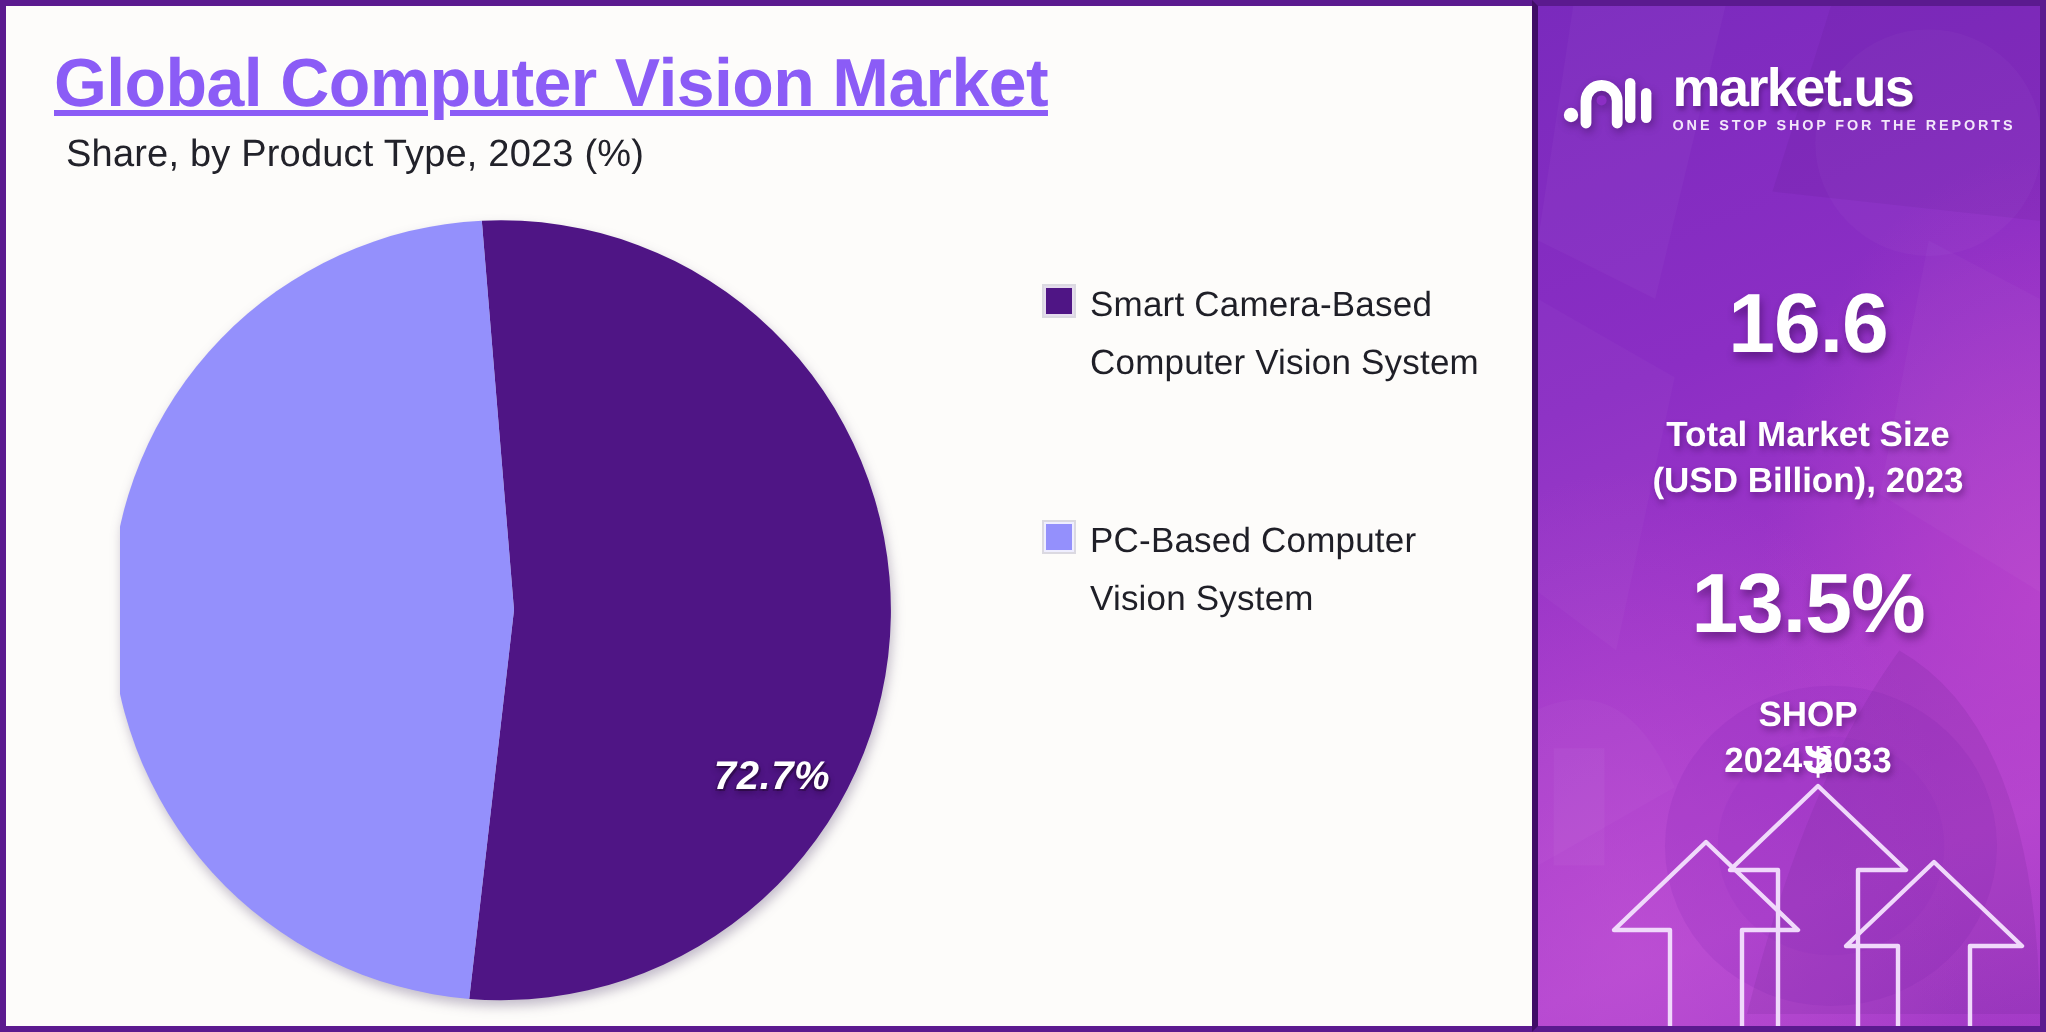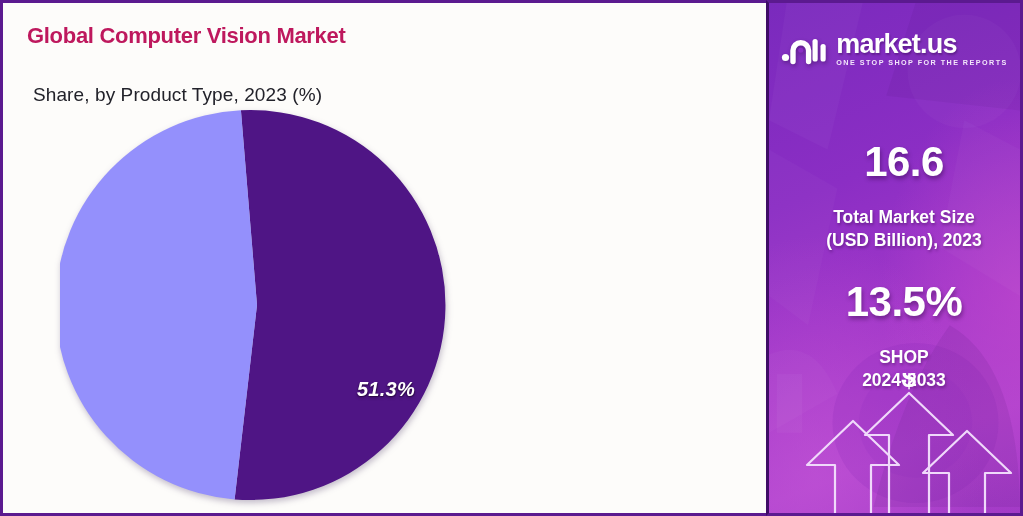--- a/index.html
+++ b/index.html
@@ -20,28 +20,29 @@
     position:relative;
     width:766px; height:516px;
     background:#fdfcfa;
     border:3px solid #5b1a8f;
     border-right:none;
     overflow:hidden;
   }
   .chart-title{
     position:absolute;
     left:24px; top:20px;
-    font-size:22px;
-    font-weight:bold;
-    color:#be185d;
+    font-size:34px;
+    font-weight:bold;
+    color:#8b5cf6;
     letter-spacing:-0.3px;
+    text-decoration:underline;
   }
   .chart-subtitle{
     position:absolute;
-    left:30px; top:81px;
+    left:30px; top:64px;
     font-size:19px;
     color:#22222a;
     letter-spacing:0.1px;
   }
   
   .pie-wrap{
     position:absolute;
     left:57px; top:105px;
     width:394px; height:394px;
   }
@@ -161,23 +162,33 @@
 
     <div class="chart-subtitle">Share, by Product Type, 2023 (%)</div>
 
     <div class="pie-wrap">
       <svg class="pie-svg" viewBox="0 0 394 394">
 
         <path d="M 197 197 L 180.9 2.33 A 195 195 0 1 1 174.6 391.45 Z" fill="#4f1585"></path>
 
         <path d="M 197 197 L 174.6 391.45 A 195 195 0 0 1 180.9 2.33 Z" fill="#9490fc"></path>
       </svg>
-      <div class="pie-label">51.3%</div>
-    </div>
-
+      <div class="pie-label">72.7%</div>
+    </div>
+
+    <div class="legend">
+      <div class="legend-item">
+        <span class="legend-swatch" style="background:#4f1585"></span>
+        <span class="legend-text">Smart Camera-Based Computer Vision System</span>
+      </div>
+      <div class="legend-item">
+        <span class="legend-swatch" style="background:#9490fc"></span>
+        <span class="legend-text">PC-Based Computer Vision System</span>
+      </div>
+    </div>
   </div>
 
   <div class="right-panel">
 
     <svg class="bg-shapes" viewBox="0 0 257 516" preserveAspectRatio="none">
       <polygon points="18,0 96,0 60,150 0,120" fill="#ffffff" opacity="0.06"></polygon>
       <polygon points="150,0 257,0 257,110 120,95" fill="#2d0a4d" opacity="0.13"></polygon>
       <polygon points="0,150 70,190 40,330 0,300" fill="#ffffff" opacity="0.05"></polygon>
       <polygon points="200,120 257,150 257,300 175,250" fill="#ffffff" opacity="0.05"></polygon>
       <circle cx="200" cy="70" r="58" fill="#ffffff" opacity="0.05"></circle>

